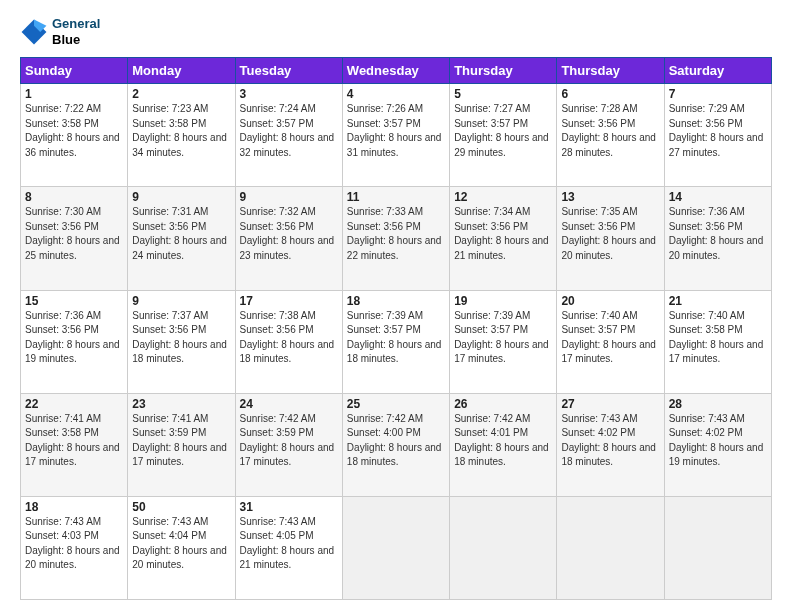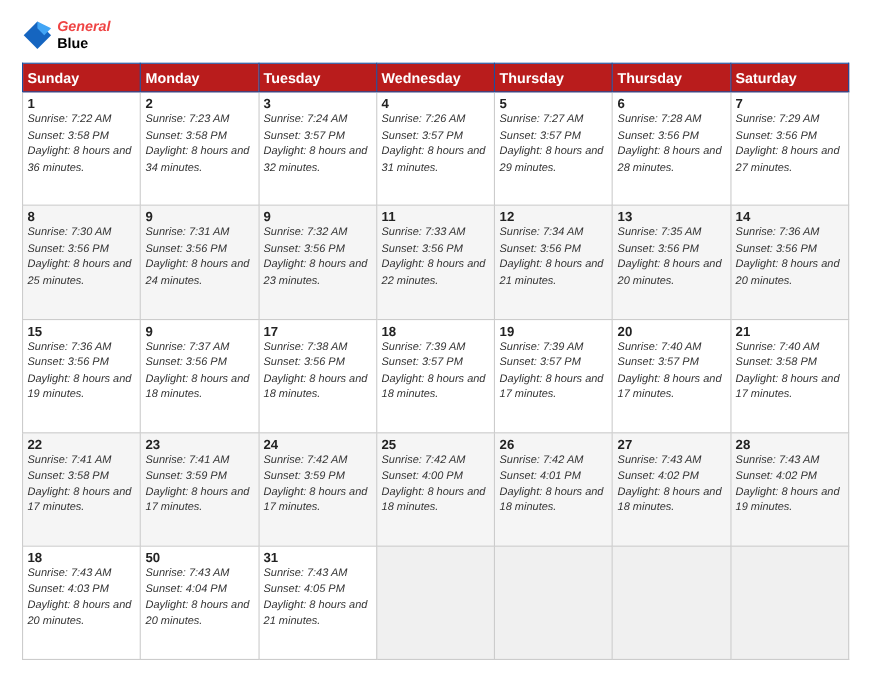--- a/index.html
+++ b/index.html
@@ -55,21 +55,21 @@
       color: #444;
     }
     .calendar {
       flex: 1;
       border: 1px solid #ccc;
       border-collapse: collapse;
       width: 100%;
       table-layout: fixed;
     }
     .calendar th {
-      background: #b91c1c;
+      background: #6d28d9;
       color: #fff;
       font-size: 13px;
       font-weight: bold;
       padding: 5px 4px;
       text-align: left;
       border: 1px solid #1a4fa0;
     }
     .calendar td {
       vertical-align: top;
       border: 1px solid #ccc;
@@ -86,35 +86,34 @@
     }
     .day-num {
       font-size: 12px;
       font-weight: bold;
       display: block;
       margin-bottom: 1px;
     }
     .day-info {
       line-height: 1.45;
       color: #333;
-      font-style: italic;
     }
   </style>
 </head>
 <body>
 
 <div class="page">
   <div class="header">
     <div class="logo">
       <svg class="logo-icon" viewBox="0 0 36 36">
         <polygon points="18,2 34,18 18,34 2,18" fill="#1565c0"></polygon>
         <polygon points="18,2 34,10 26,18 18,10" fill="#42a5f5"></polygon>
       </svg>
       <div class="logo-text">
-          <div><span style="color:#ef4444;font-weight:bold;font-style:italic;">General</span></div>
+          <div><span style="color:#0c4a6e;font-weight:bold;">General</span></div>
           <div style="color:#000000;font-weight:bold;">Blue</div>
         </div>
     </div>
     <div class="title-block">
       <h1></h1>
       <h2></h2>
     </div>
   </div>
 
   <table class="calendar">

